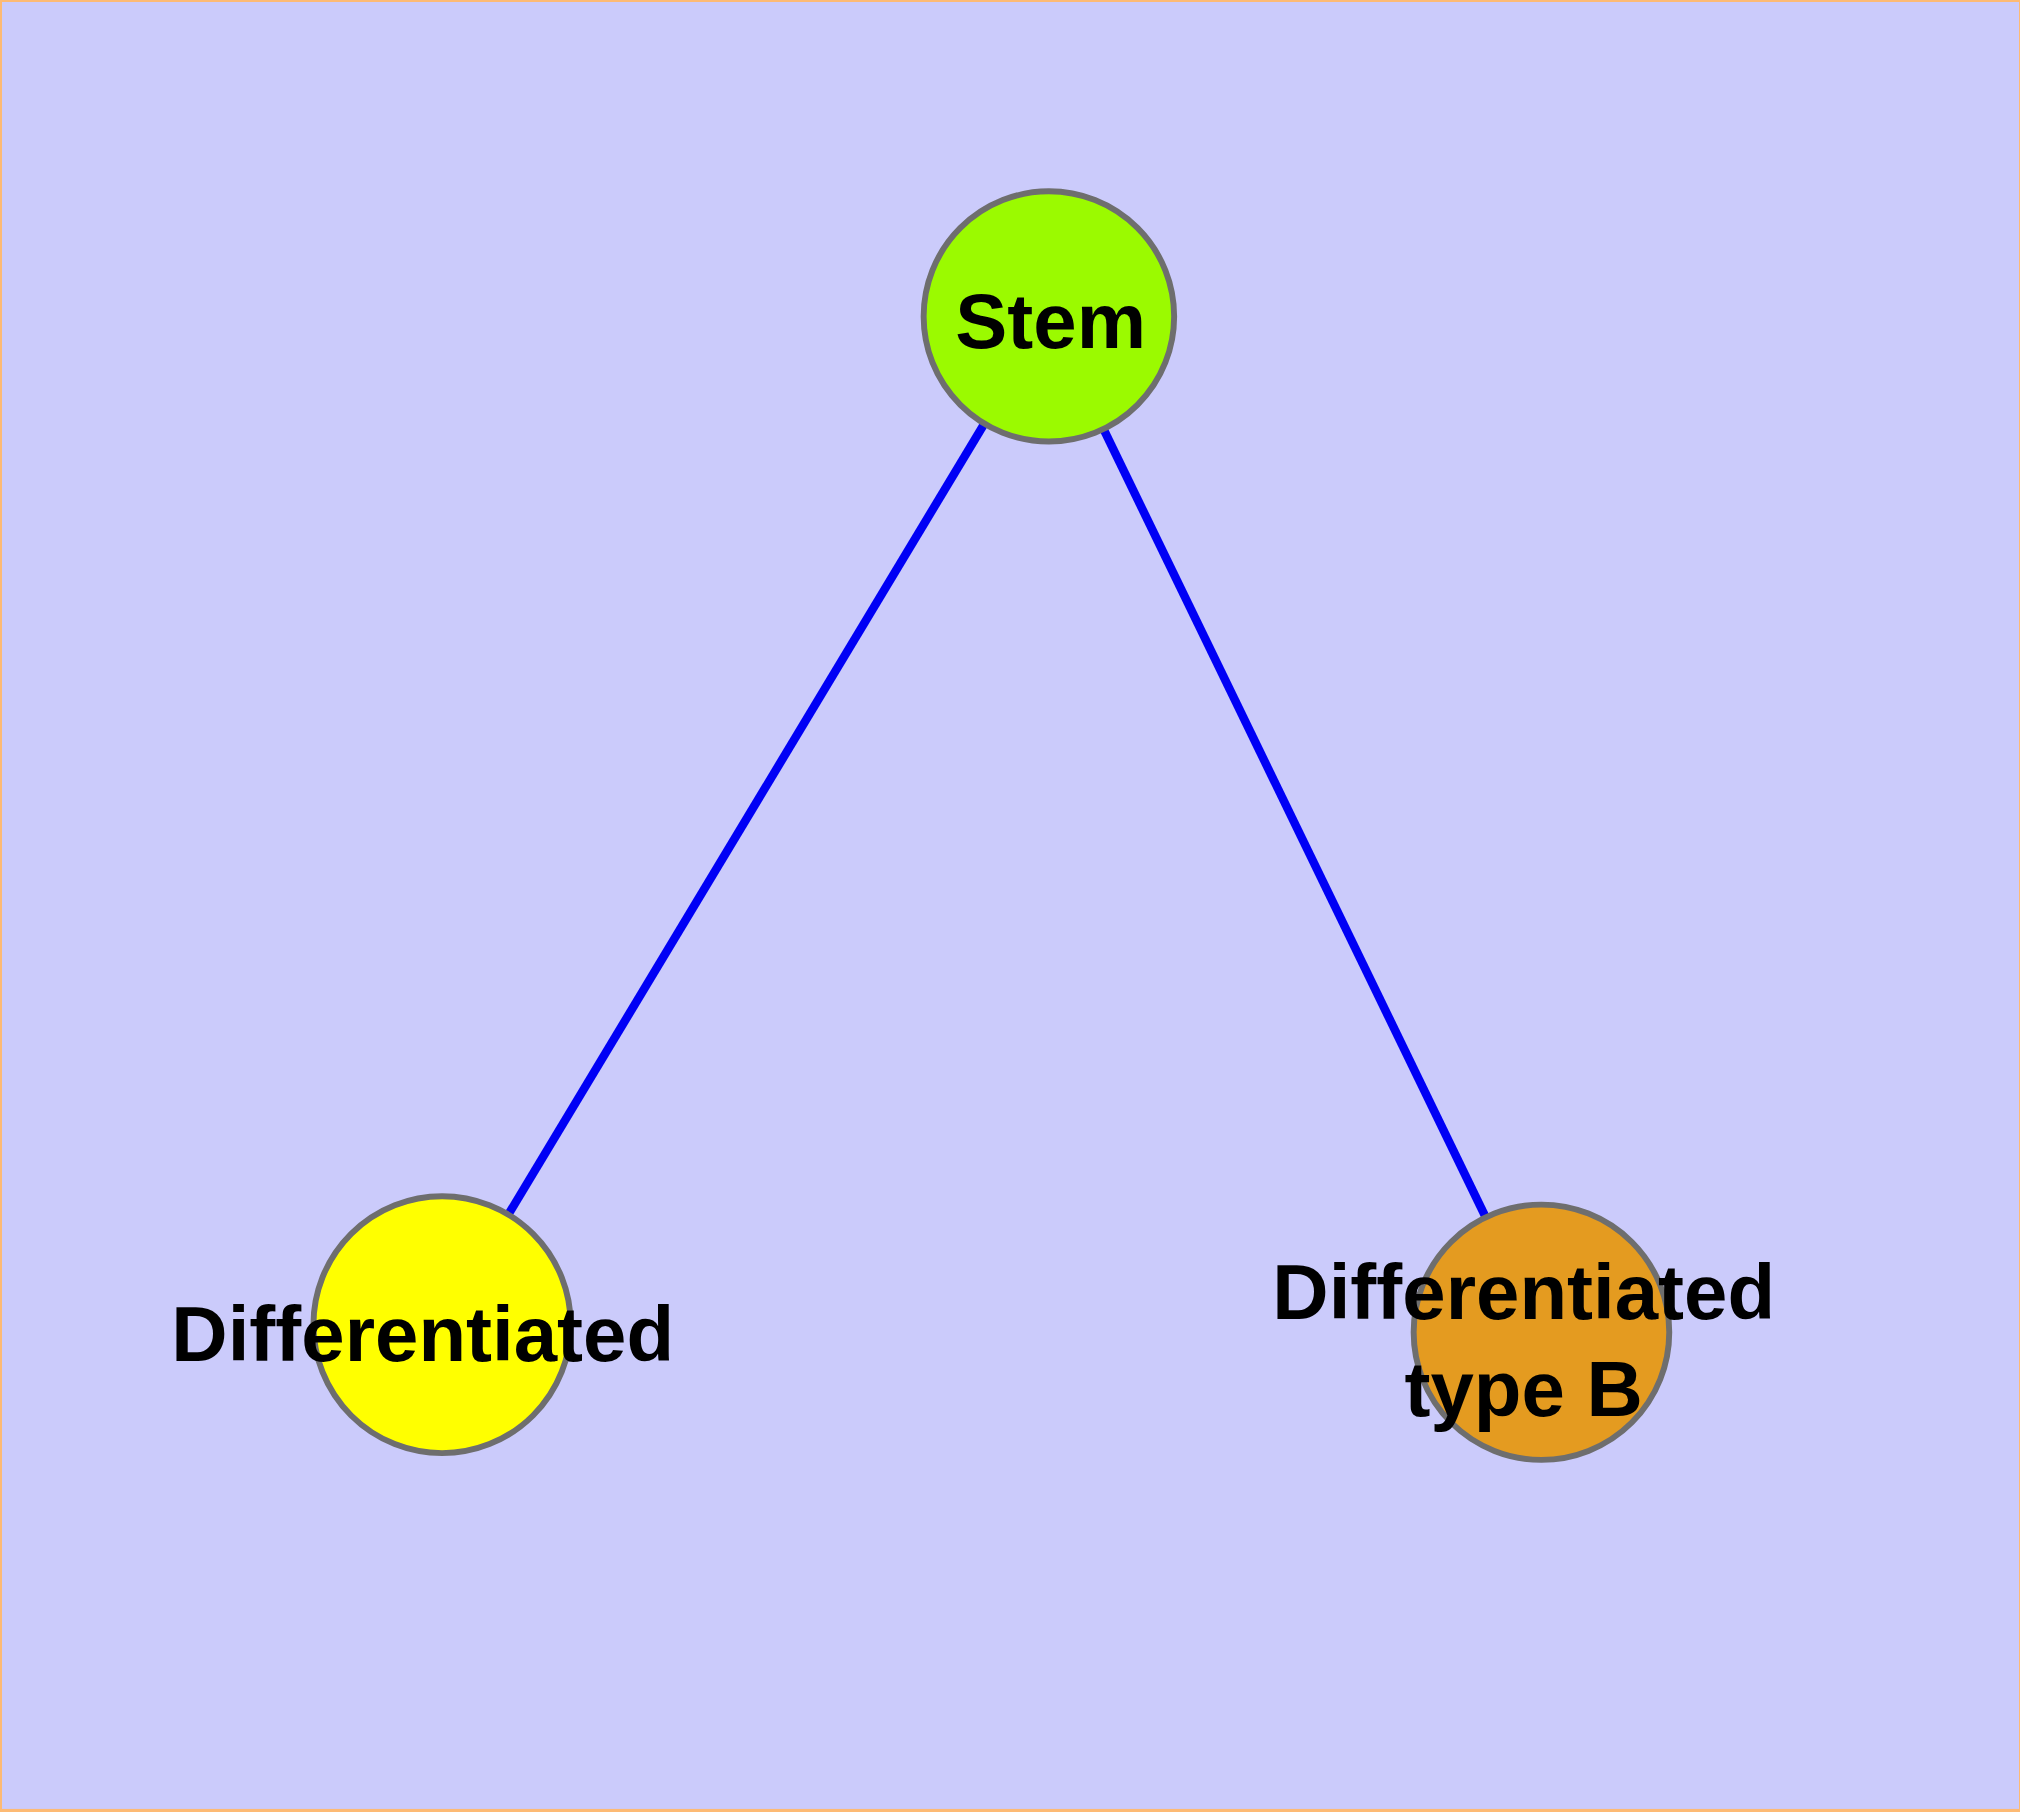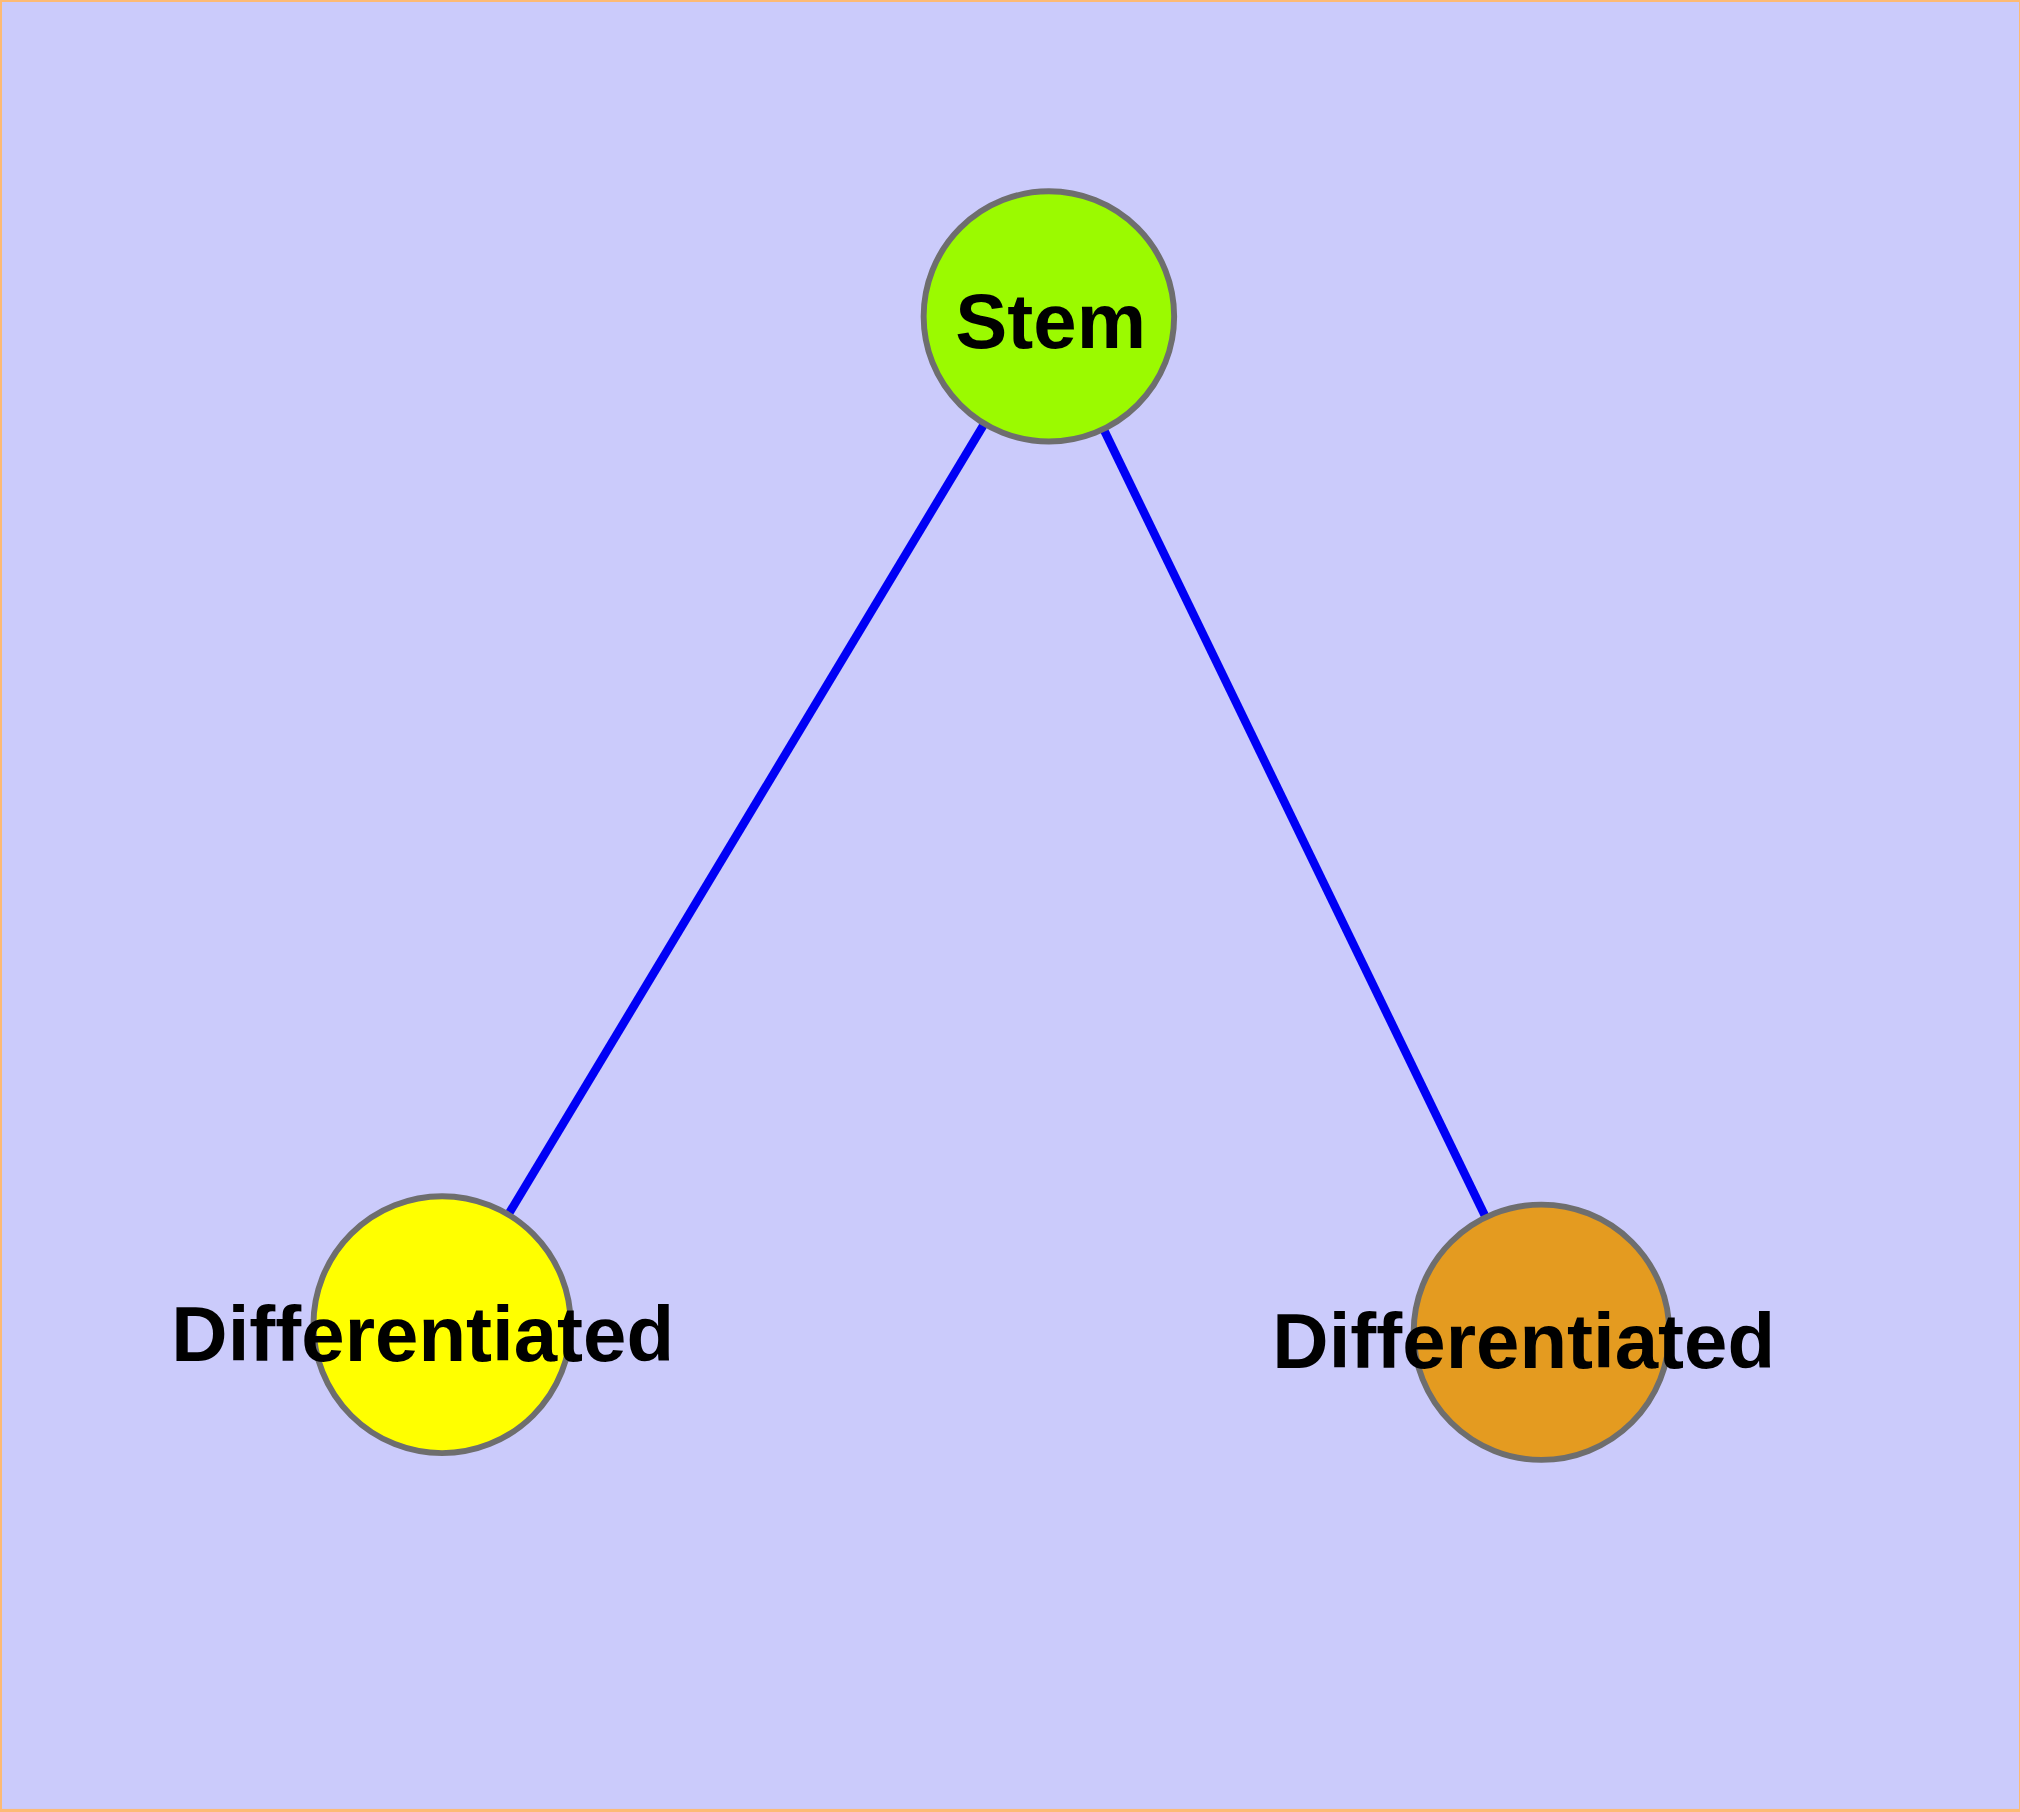--- a/index.html
+++ b/index.html
@@ -62,16 +62,17 @@
     </svg>
 
     <div class="node-label" style="left: 1049px; top: 319px; color: rgb(0, 0, 0);">Stem</div>
 
     <div class="node-label" style="left: 421px; top: 1332px; color: rgb(0, 0, 0);">
       <span class="line">Differentiated</span>
     </div>
 
     <div class="node-label" style="left: 1522px; top: 1339px; color: rgb(0, 0, 0);">
       <span class="line">Differentiated</span>
+      <span class="line">type B</span>
     </div>
   </div>
 </div>
 
 
 </body></html>

